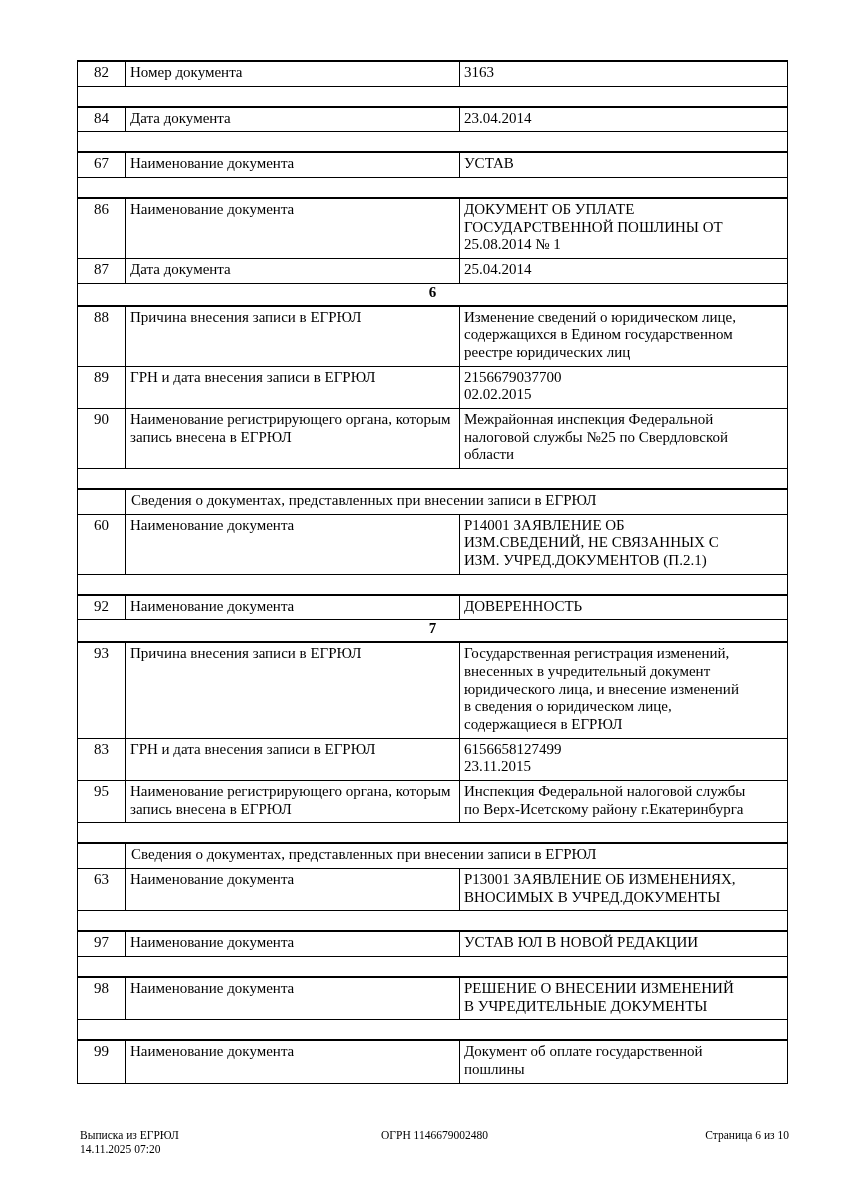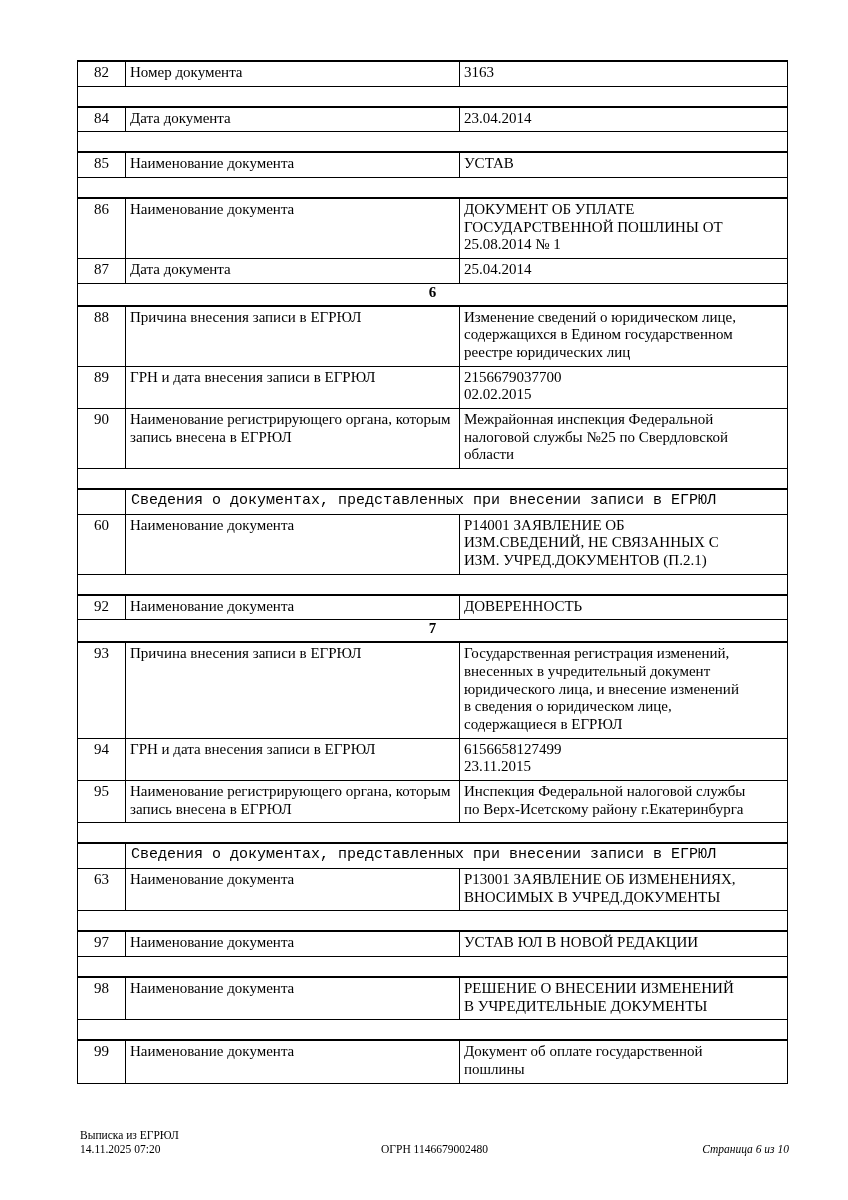--- a/index.html
+++ b/index.html
@@ -58,35 +58,33 @@
   }
   .row-section td {
     text-align: center;
     font-weight: bold;
     padding-top: 0;
     padding-bottom: 3px;
     border-bottom-width: 2px;
   }
   .row-subheader td.c-sub {
     padding-left: 5px;
-    font-family: Liberation Mono, monospace;
   }
   .footer {
     position: absolute;
     left: 77px;
     top: 1128px;
     width: 712px;
     display: flex;
-    align-items: flex-end;
     font-size: 11.5px;
     line-height: 14px;
   }
   .footer-left { flex: 1 1 0; text-align: left; padding-left: 3px; }
   .footer-center { flex: 1 1 0; text-align: center; }
-  .footer-right { flex: 1 1 0; text-align: right; font-style: italic; }
+  .footer-right { flex: 1 1 0; text-align: right; }
 </style>
 </head>
 <body>
 
 <div class="page">
 
   <table class="doc-table">
     <colgroup>
       <col style="width:48px">
       <col style="width:334px">
@@ -103,21 +101,21 @@
         </tr>
         <tr class="row-data">
           <td class="c-num">84</td>
           <td class="c-label">Дата документа</td>
           <td class="c-value">23.04.2014</td>
         </tr>
         <tr class="row-gap">
           <td colspan="3"></td>
         </tr>
         <tr class="row-data">
-          <td class="c-num">85</td>
+          <td class="c-num">67</td>
           <td class="c-label">Наименование документа</td>
           <td class="c-value">УСТАВ</td>
         </tr>
         <tr class="row-gap">
           <td colspan="3"></td>
         </tr>
         <tr class="row-data">
           <td class="c-num">86</td>
           <td class="c-label">Наименование документа</td>
           <td class="c-value">ДОКУМЕНТ ОБ УПЛАТЕ
@@ -180,21 +178,21 @@
         <tr class="row-data">
           <td class="c-num">93</td>
           <td class="c-label">Причина внесения записи в ЕГРЮЛ</td>
           <td class="c-value">Государственная регистрация изменений,
 внесенных в учредительный документ
 юридического лица, и внесение изменений
 в сведения о юридическом лице,
 содержащиеся в ЕГРЮЛ</td>
         </tr>
         <tr class="row-data">
-          <td class="c-num">94</td>
+          <td class="c-num">83</td>
           <td class="c-label">ГРН и дата внесения записи в ЕГРЮЛ</td>
           <td class="c-value">6156658127499
 23.11.2015</td>
         </tr>
         <tr class="row-data">
           <td class="c-num">95</td>
           <td class="c-label">Наименование регистрирующего органа, которым запись внесена в ЕГРЮЛ</td>
           <td class="c-value">Инспекция Федеральной налоговой службы
 по Верх-Исетскому району г.Екатеринбурга</td>
         </tr>

